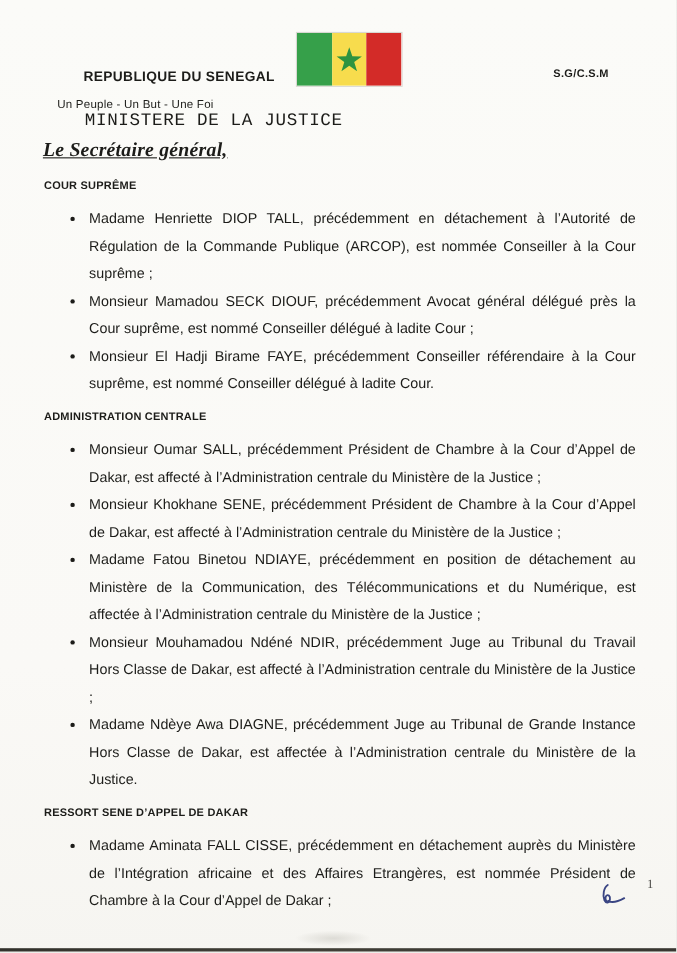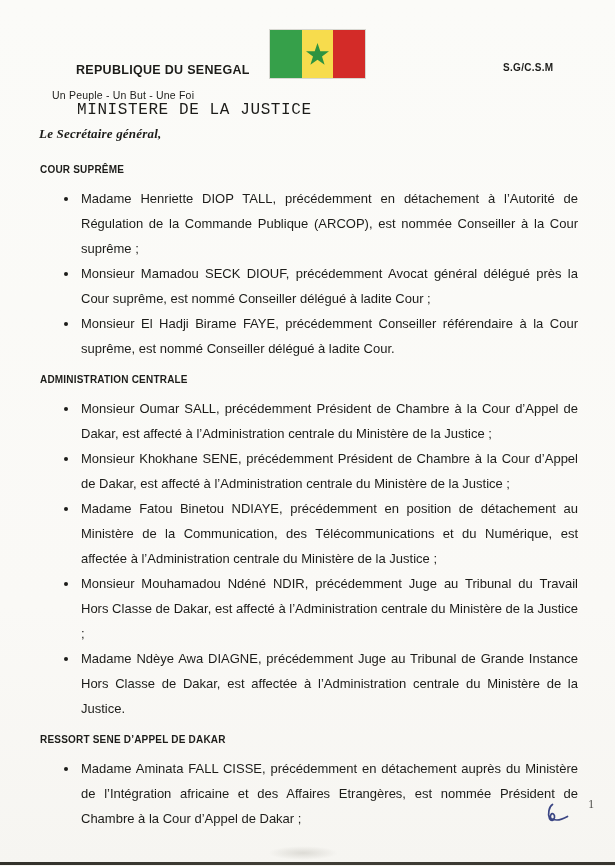--- a/index.html
+++ b/index.html
@@ -35,21 +35,21 @@
     box-shadow: 0 0 0 1px #d8d8d2;
   }
   .ref {
     position: absolute; left: 503px; top: 62px;
     font-size: 10px; font-weight: 700; letter-spacing: .3px;
   }
   .salutation {
     position: absolute; left: 39px; top: 126px;
     font-family: "Liberation Serif", serif;
     font-style: italic; font-weight: 600;
-    font-size: 13px; letter-spacing: .2px;
+    font-size: 18px; letter-spacing: .2px; text-decoration: underline;
   }
 
   
   .content {
     position: absolute; left: 40px; right: 37px; top: 151px;
     font-size: 13px; line-height: 25px;
   }
   .intro { text-align: justify; margin-bottom: 7px; }
   .section-heading {
     font-size: 10px; font-weight: 700; letter-spacing: .2px;

